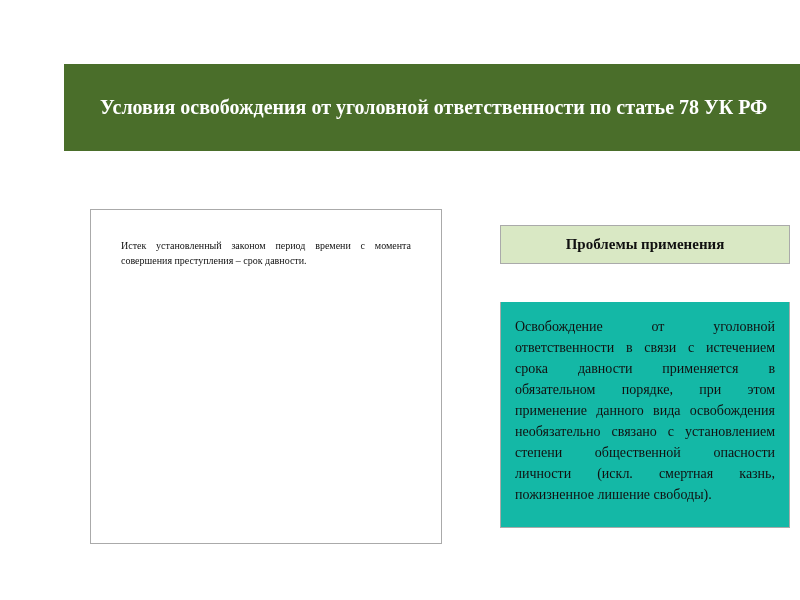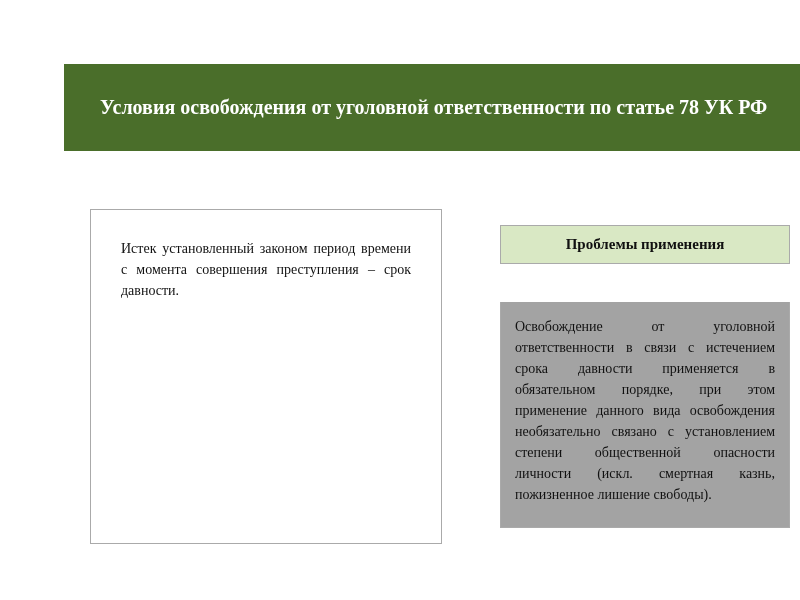--- a/index.html
+++ b/index.html
@@ -45,21 +45,21 @@
       padding: 10px;
       gap: 10px;
       background: #fff;
     }
 
     .left-panel {
       flex: 1;
       border: 1px solid #aaa;
       background: #fff;
       padding: 12px 14px;
-      font-size: 14px;
+      font-size: 10px;
       line-height: 1.5;
       color: #111;
       text-align: justify;
     }
 
     .left-panel .intro-text {
       margin-bottom: 10px;
     }
 
     .left-panel ol {
@@ -84,21 +84,21 @@
       padding: 10px 14px;
       text-align: center;
       font-size: 15px;
       font-weight: bold;
       color: #111;
     }
 
     .right-bottom {
       border: 1px solid #aaa;
       border-top: none;
-      background: #a3a3a3;
+      background: #14b8a6;
       padding: 14px 14px;
       font-size: 14px;
       line-height: 1.5;
       color: #111;
       text-align: justify;
       flex: 1;
     }
 
     .footer {
       height: 30px;

